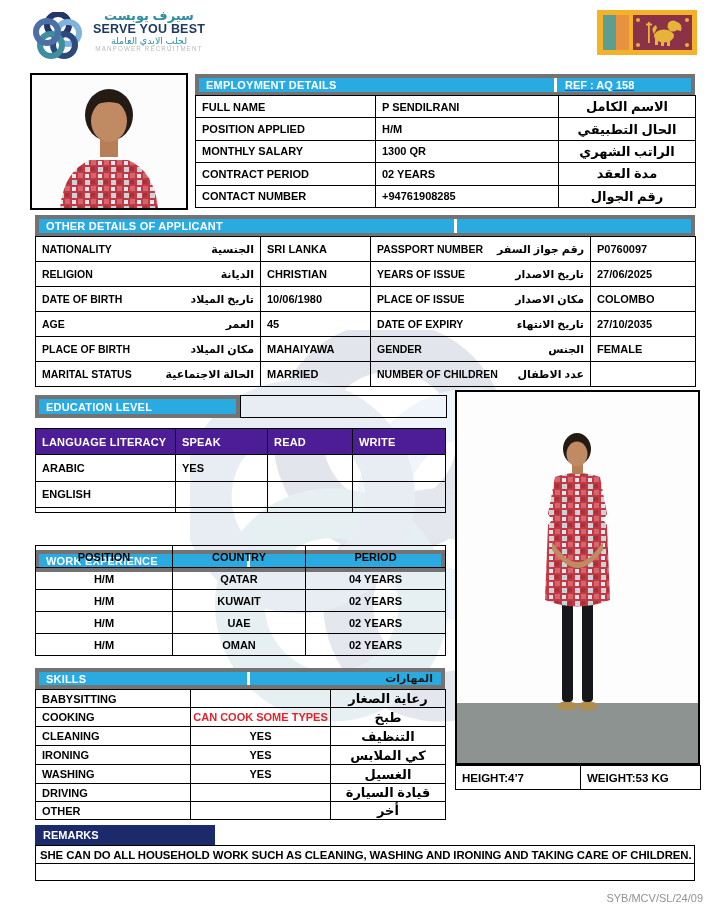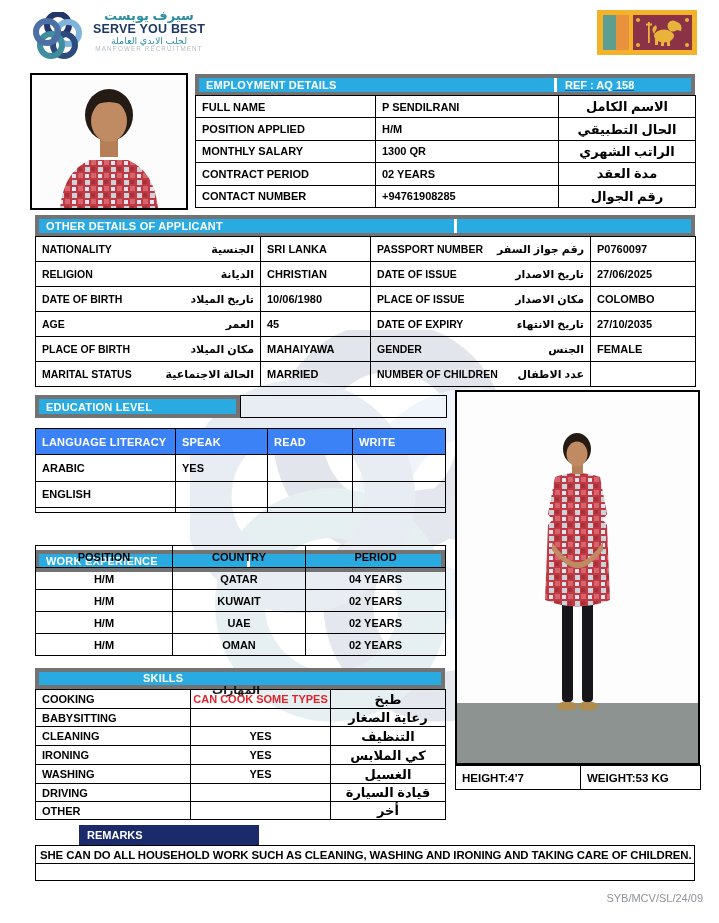--- a/index.html
+++ b/index.html
@@ -22,21 +22,21 @@
   table { border-collapse:collapse; table-layout:fixed; width:100%; height:100%; }
   td { border:1px solid #000; font-size:11px; font-weight:bold; color:#000;
        padding:1px 6px; vertical-align:middle; white-space:nowrap; overflow:hidden;
        background:transparent; }
   td.center { text-align:center; padding:3px 2px; }
   td.ar { text-align:center; direction:rtl; font-size:13px; }
   td.red { color:#E0242B; }
   .combo { display:flex; justify-content:space-between; align-items:center; }
   .combo .en { font-size:10.5px; }
   .combo .arr { direction:rtl; font-size:11px; }
-  tr.cyan td { background:#3b82f6; color:#fff; letter-spacing:.2px; }
+  tr.cyan td { background:#4c1d95; color:#fff; letter-spacing:.2px; }
 
   
   .frame { border:2px solid #000; background:#fff; }
 
   .edu-box { border:1.5px solid #000; background:transparent; }
 
   .hw td { font-size:11.5px; }
 
   .remarks-bar { background:#1B2A6B; color:#fff; font-weight:bold; font-size:11px;
                  display:flex; align-items:center; padding-left:8px; }
@@ -216,21 +216,21 @@
       <tr>
         <td>
               <div class="combo">
                 <span class="en">RELIGION</span>
                 <span class="arr">الديانة</span>
               </div>
             </td>
         <td>CHRISTIAN</td>
         <td>
               <div class="combo">
-                <span class="en">DATE OF ISSUE</span>
+                <span class="en">YEARS OF ISSUE</span>
                 <span class="arr">تاريخ الاصدار</span>
               </div>
             </td>
         <td>27/06/2025</td>
       </tr>
       <tr>
         <td>
               <div class="combo">
                 <span class="en">DATE OF BIRTH</span>
                 <span class="arr">تاريخ الميلاد</span>
@@ -378,46 +378,46 @@
       </tr>
       <tr>
         <td class="center">H/M</td>
         <td class="center">OMAN</td>
         <td class="center">02 YEARS</td>
       </tr>
     </tbody>
       </table>
   </div>
 
-  <div class="abs z1 bar" style="left:35px; top:668px; width:410px; height:21px;flex-direction:column;">
+  <div class="abs z1 bar" style="left:35px; top:668px; width:410px; height:21px;">
     <div class="seg" style="width:208px;">
         <span class="bar-title">SKILLS</span>
       </div>
     <div class="bar-sep"></div>
     <div class="seg" style="flex:1; justify-content:flex-end; padding-right:8px; color:#1a1a1a;">
         <span style="direction:rtl;">المهارات</span>
       </div>
   </div>
   <div class="abs z1" style="left:35px; top:689px; width:410px; height:129px;">
     <table>
       <colgroup>
           <col style="width:155px">
           <col style="width:140px">
           <col style="width:115px">
         </colgroup>
       <tbody>
           <tr>
+        <td>BABYSITTING</td>
+        <td class="center"></td>
+        <td class="ar">رعاية الصغار</td>
+      </tr>
+      <tr>
         <td>COOKING</td>
         <td class="center red">CAN COOK SOME TYPES</td>
         <td class="ar">طبخ</td>
-      </tr>
-      <tr>
-        <td>BABYSITTING</td>
-        <td class="center"></td>
-        <td class="ar">رعاية الصغار</td>
       </tr>
       <tr>
         <td>CLEANING</td>
         <td class="center">YES</td>
         <td class="ar">التنظيف</td>
       </tr>
       <tr>
         <td>IRONING</td>
         <td class="center">YES</td>
         <td class="ar">كي الملابس</td>
@@ -471,21 +471,21 @@
         </colgroup>
       <tbody>
           <tr>
         <td>HEIGHT:4’7</td>
         <td>WEIGHT:53 KG</td>
       </tr>
     </tbody>
       </table>
   </div>
 
-  <div class="abs z1 remarks-bar" style="left:35px; top:825px; width:180px; height:20px;margin-left:44px;">
+  <div class="abs z1 remarks-bar" style="left:35px; top:825px; width:180px; height:20px;">
     <span>REMARKS</span>
   </div>
   <div class="abs z1 remarks-row" style="left:35px; top:845px; width:660px; height:19px;">
     <span>SHE CAN DO ALL HOUSEHOLD WORK SUCH AS CLEANING, WASHING AND IRONING AND TAKING CARE OF CHILDREN.</span>
   </div>
   <div class="abs z1 remarks-row" style="left:35px; top:863px; width:660px; height:18px;"></div>
 
   <div class="abs z1 footer-ref" style="right:16px; top:892px;">SYB/MCV/SL/24/09</div>
 
 </div>

